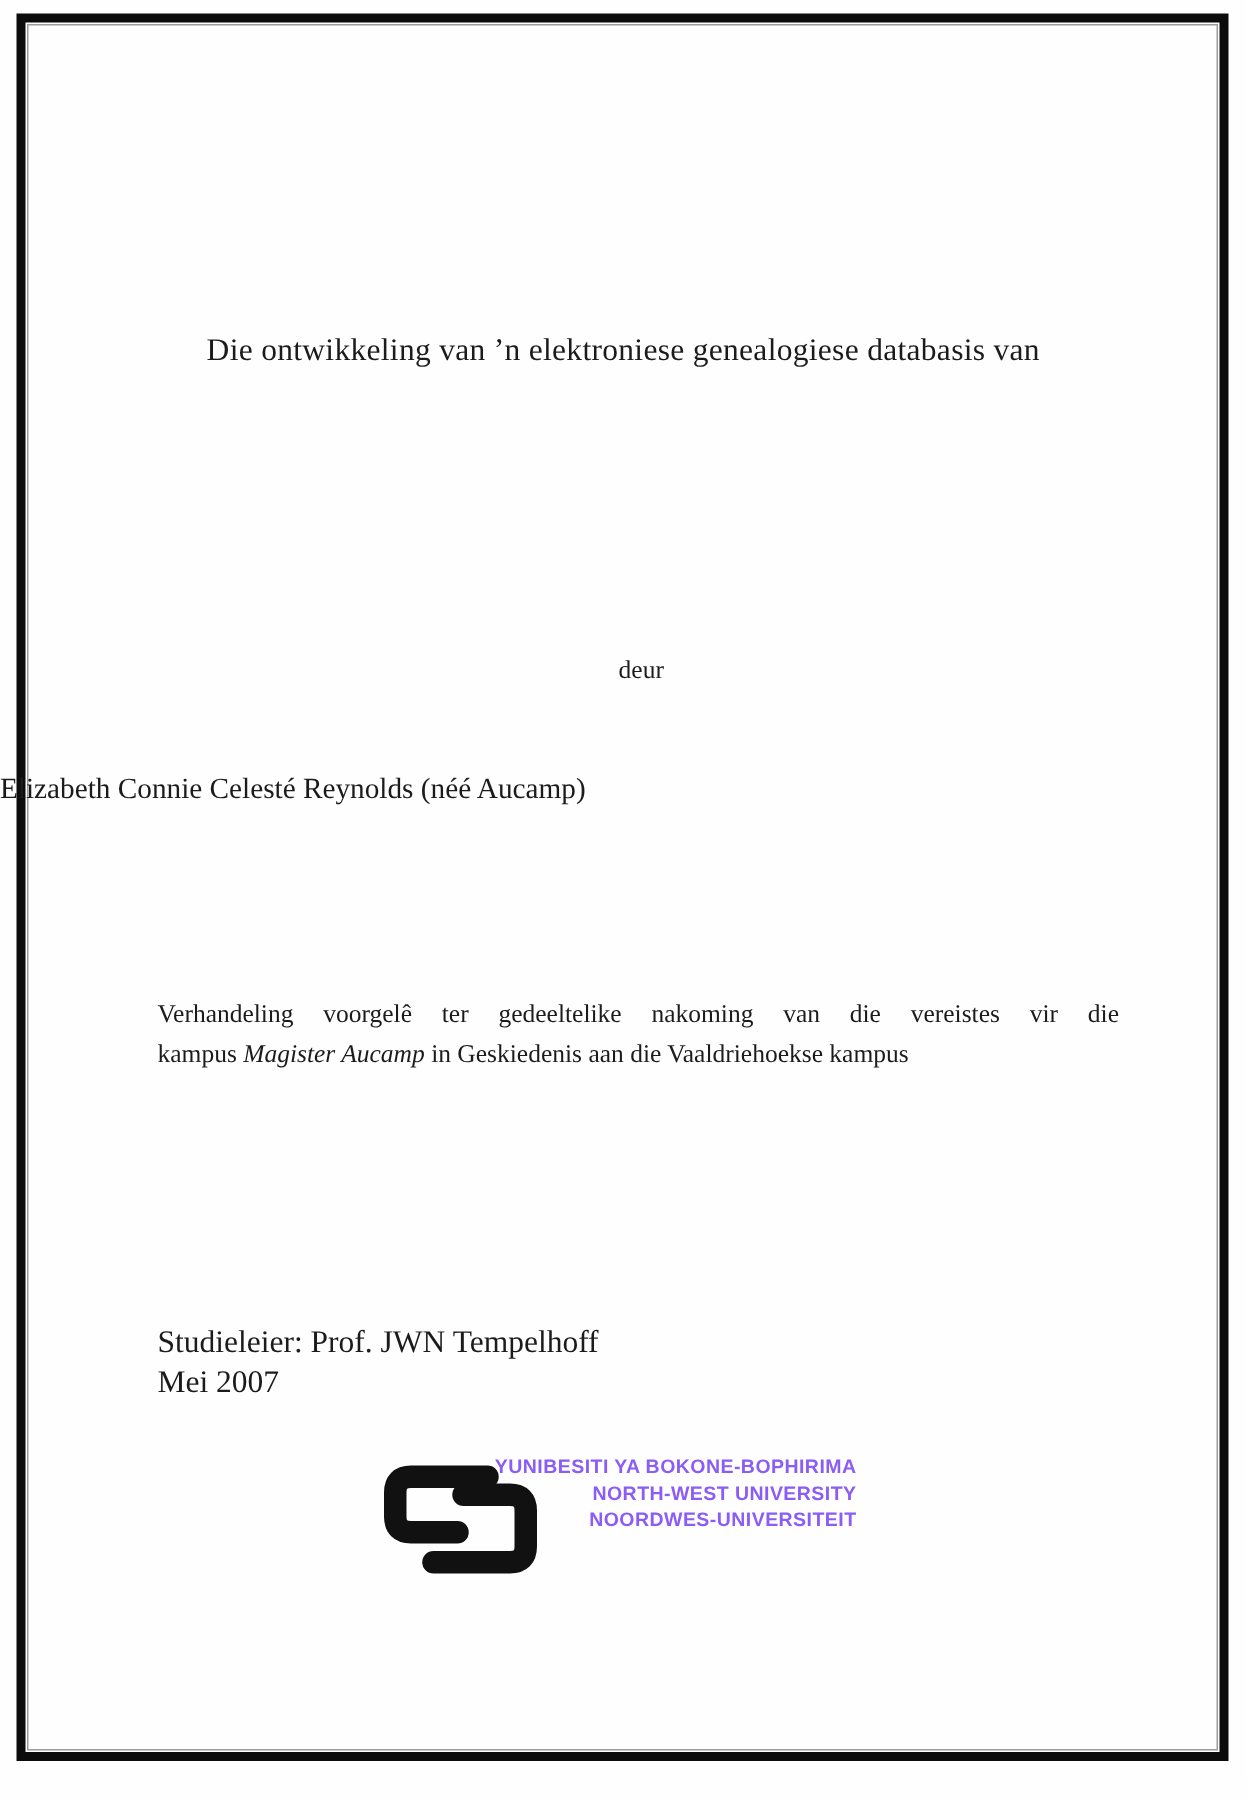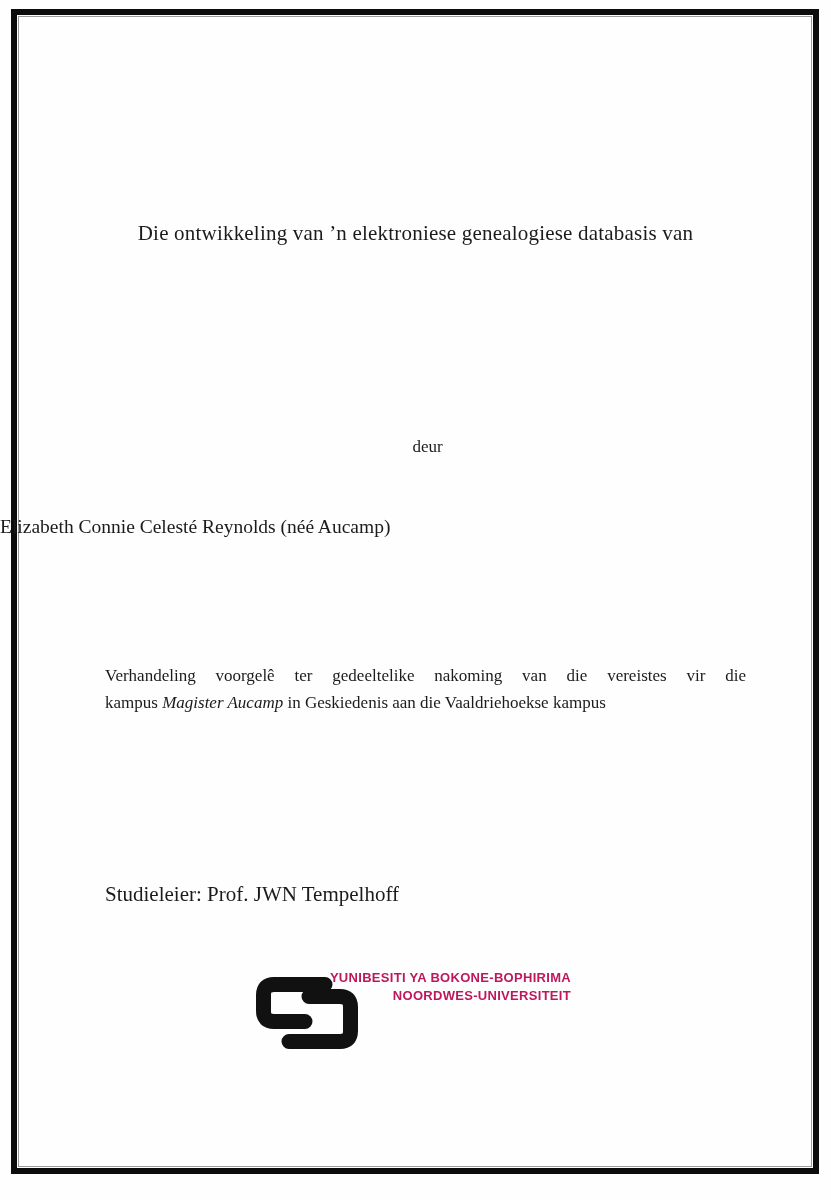--- a/index.html
+++ b/index.html
@@ -87,21 +87,21 @@
   .logo-text {
     position: absolute;
     top: 969px;
     right: 260px;
     text-align: right;
     font-family: "Liberation Sans", sans-serif;
     font-size: 13px;
     font-weight: 700;
     line-height: 17.5px;
     letter-spacing: 0.3px;
-    color: #be185d;
+    color: #8b5cf6;
     white-space: nowrap;
   }
 </style>
 </head>
 <body>
 
 <div class="sheet">
 
   <div class="frame">
     <div class="frame-inner"></div>
@@ -115,27 +115,29 @@
 
   <div class="author">Elizabeth Connie Celesté Reynolds (néé Aucamp)</div>
 
   <div class="statement">
     <div class="stmt-line1">Verhandeling voorgelê ter gedeeltelike nakoming van die vereistes vir die</div>
     <div><span>kampus </span><i>Magister Aucamp</i><span> in Geskiedenis aan die Vaaldriehoekse kampus</span></div>
   </div>
 
   <div class="supervisor-block">
     <div>Studieleier: Prof. JWN Tempelhoff</div>
+    <div>Mei 2007</div>
   </div>
 
   <svg class="logo-mark" viewBox="0 0 104 74" xmlns="http://www.w3.org/2000/svg" aria-hidden="true">
 
     <path d="M 70,8.5 H 19 Q 8.5,8.5 8.5,19 V 35 Q 8.5,45.5 19,45.5 H 50" fill="none" stroke="#111111" stroke-width="15" stroke-linecap="round"></path>
 
     <path d="M 34,65.5 H 85 Q 95.5,65.5 95.5,55 V 31 Q 95.5,20.5 85,20.5 H 54" fill="none" stroke="#111111" stroke-width="15" stroke-linecap="round"></path>
   </svg>
 
   <div class="logo-text">
     <div>YUNIBESITI YA BOKONE-BOPHIRIMA</div>
+    <div>NORTH-WEST UNIVERSITY</div>
     <div>NOORDWES-UNIVERSITEIT</div>
   </div>
 
 </div>
 
 </body></html>

